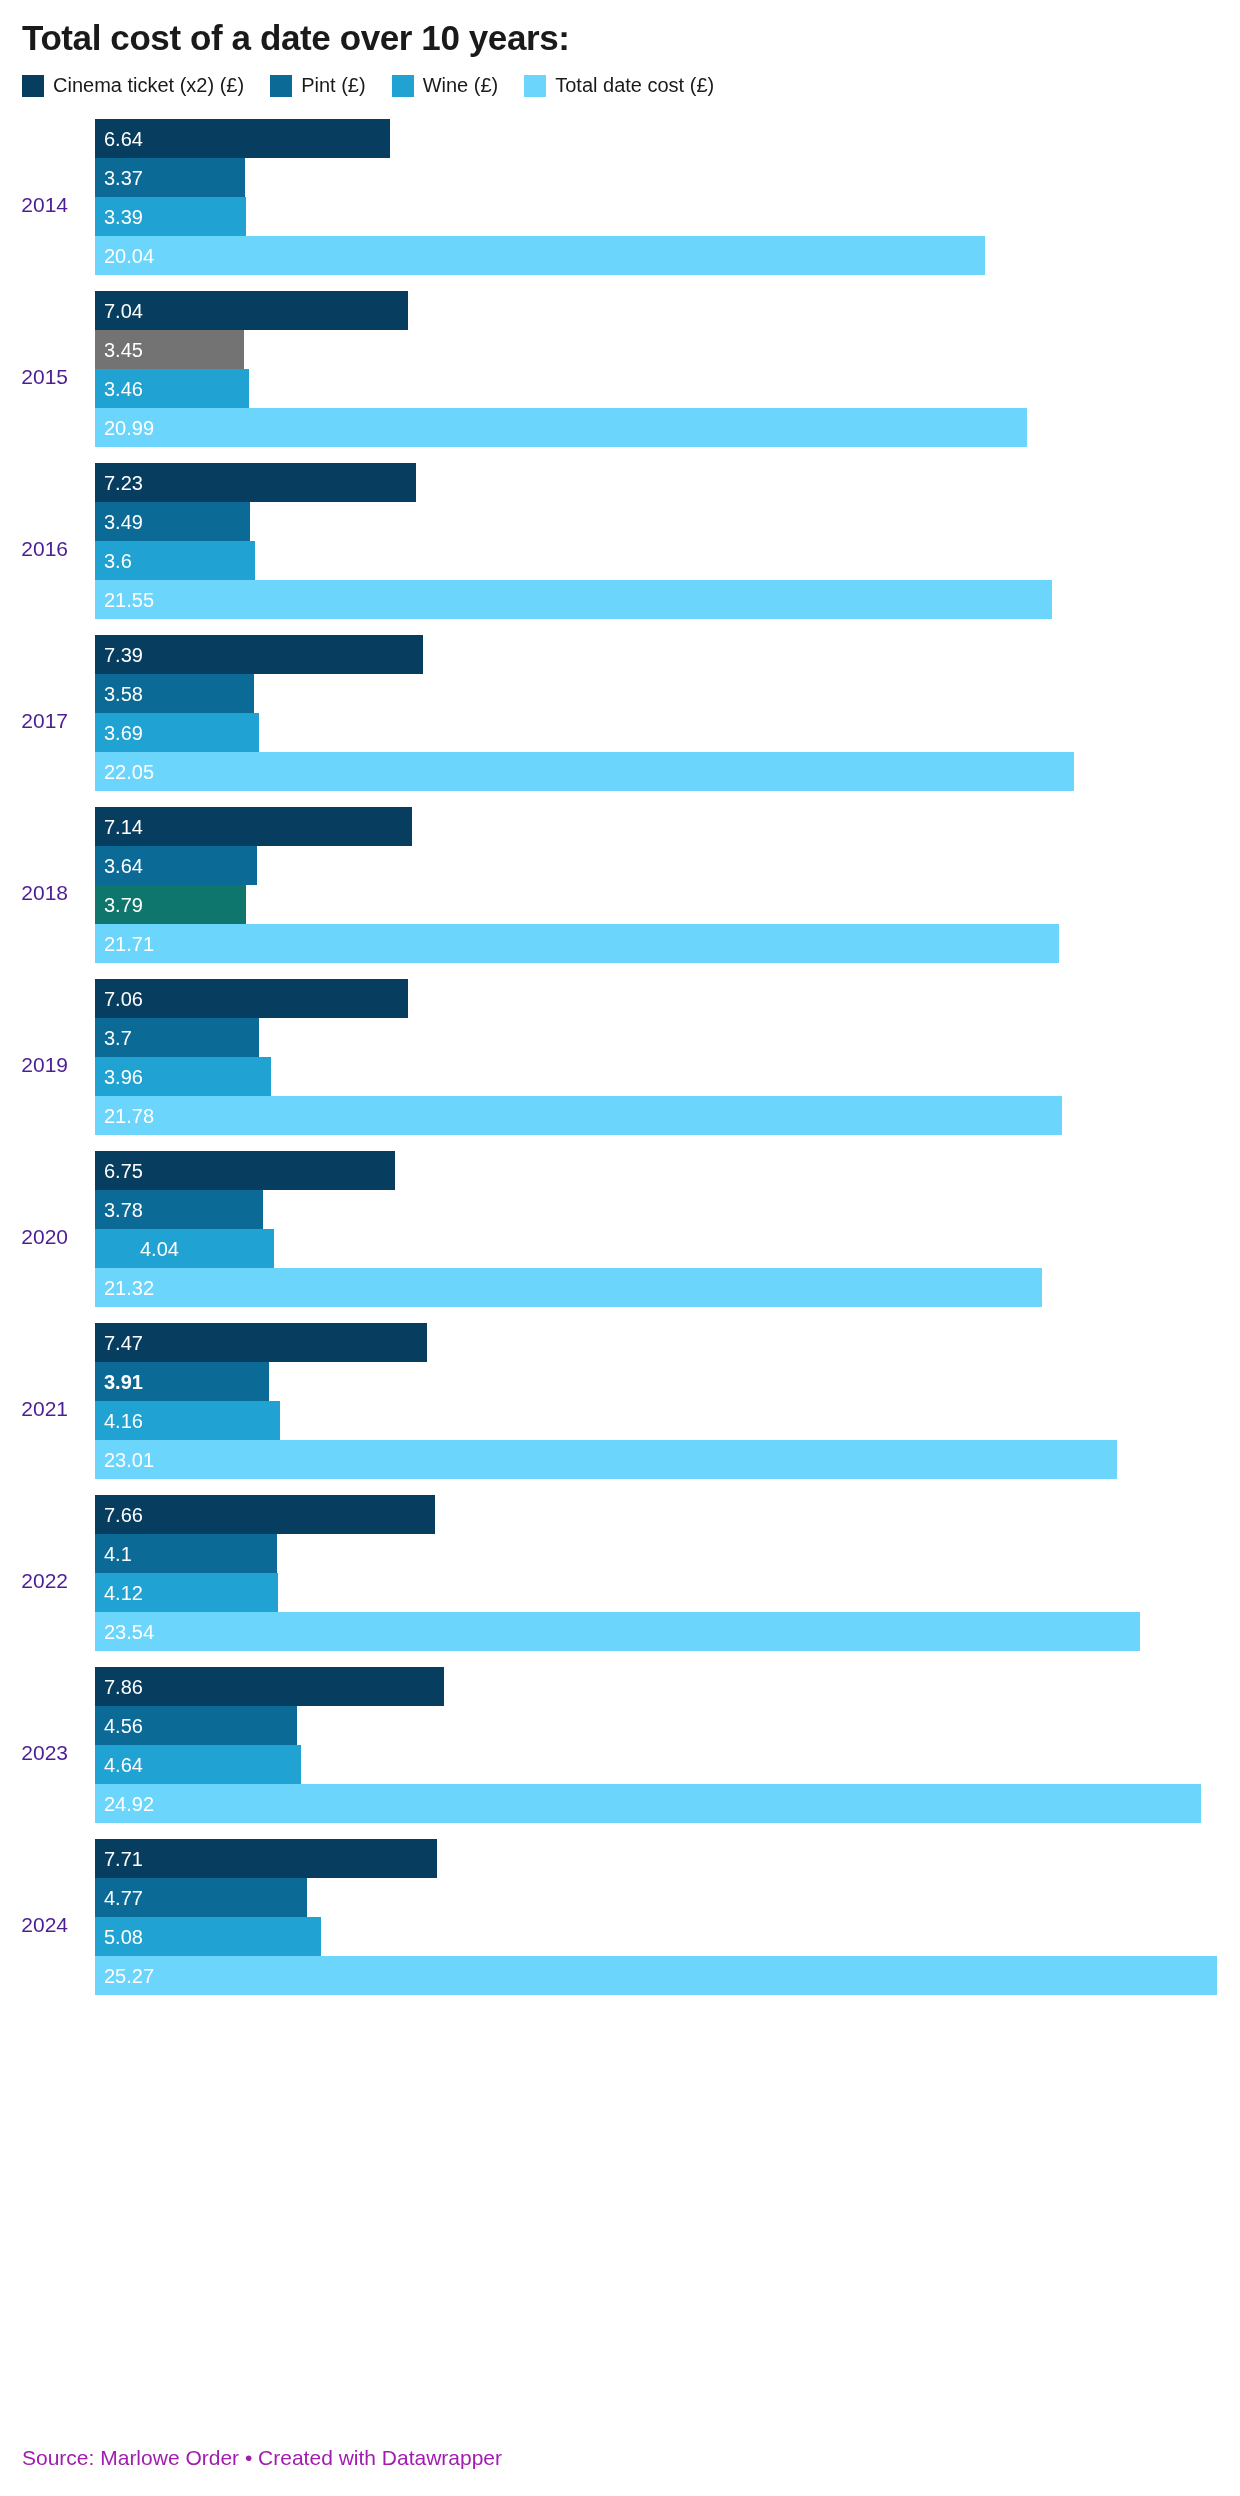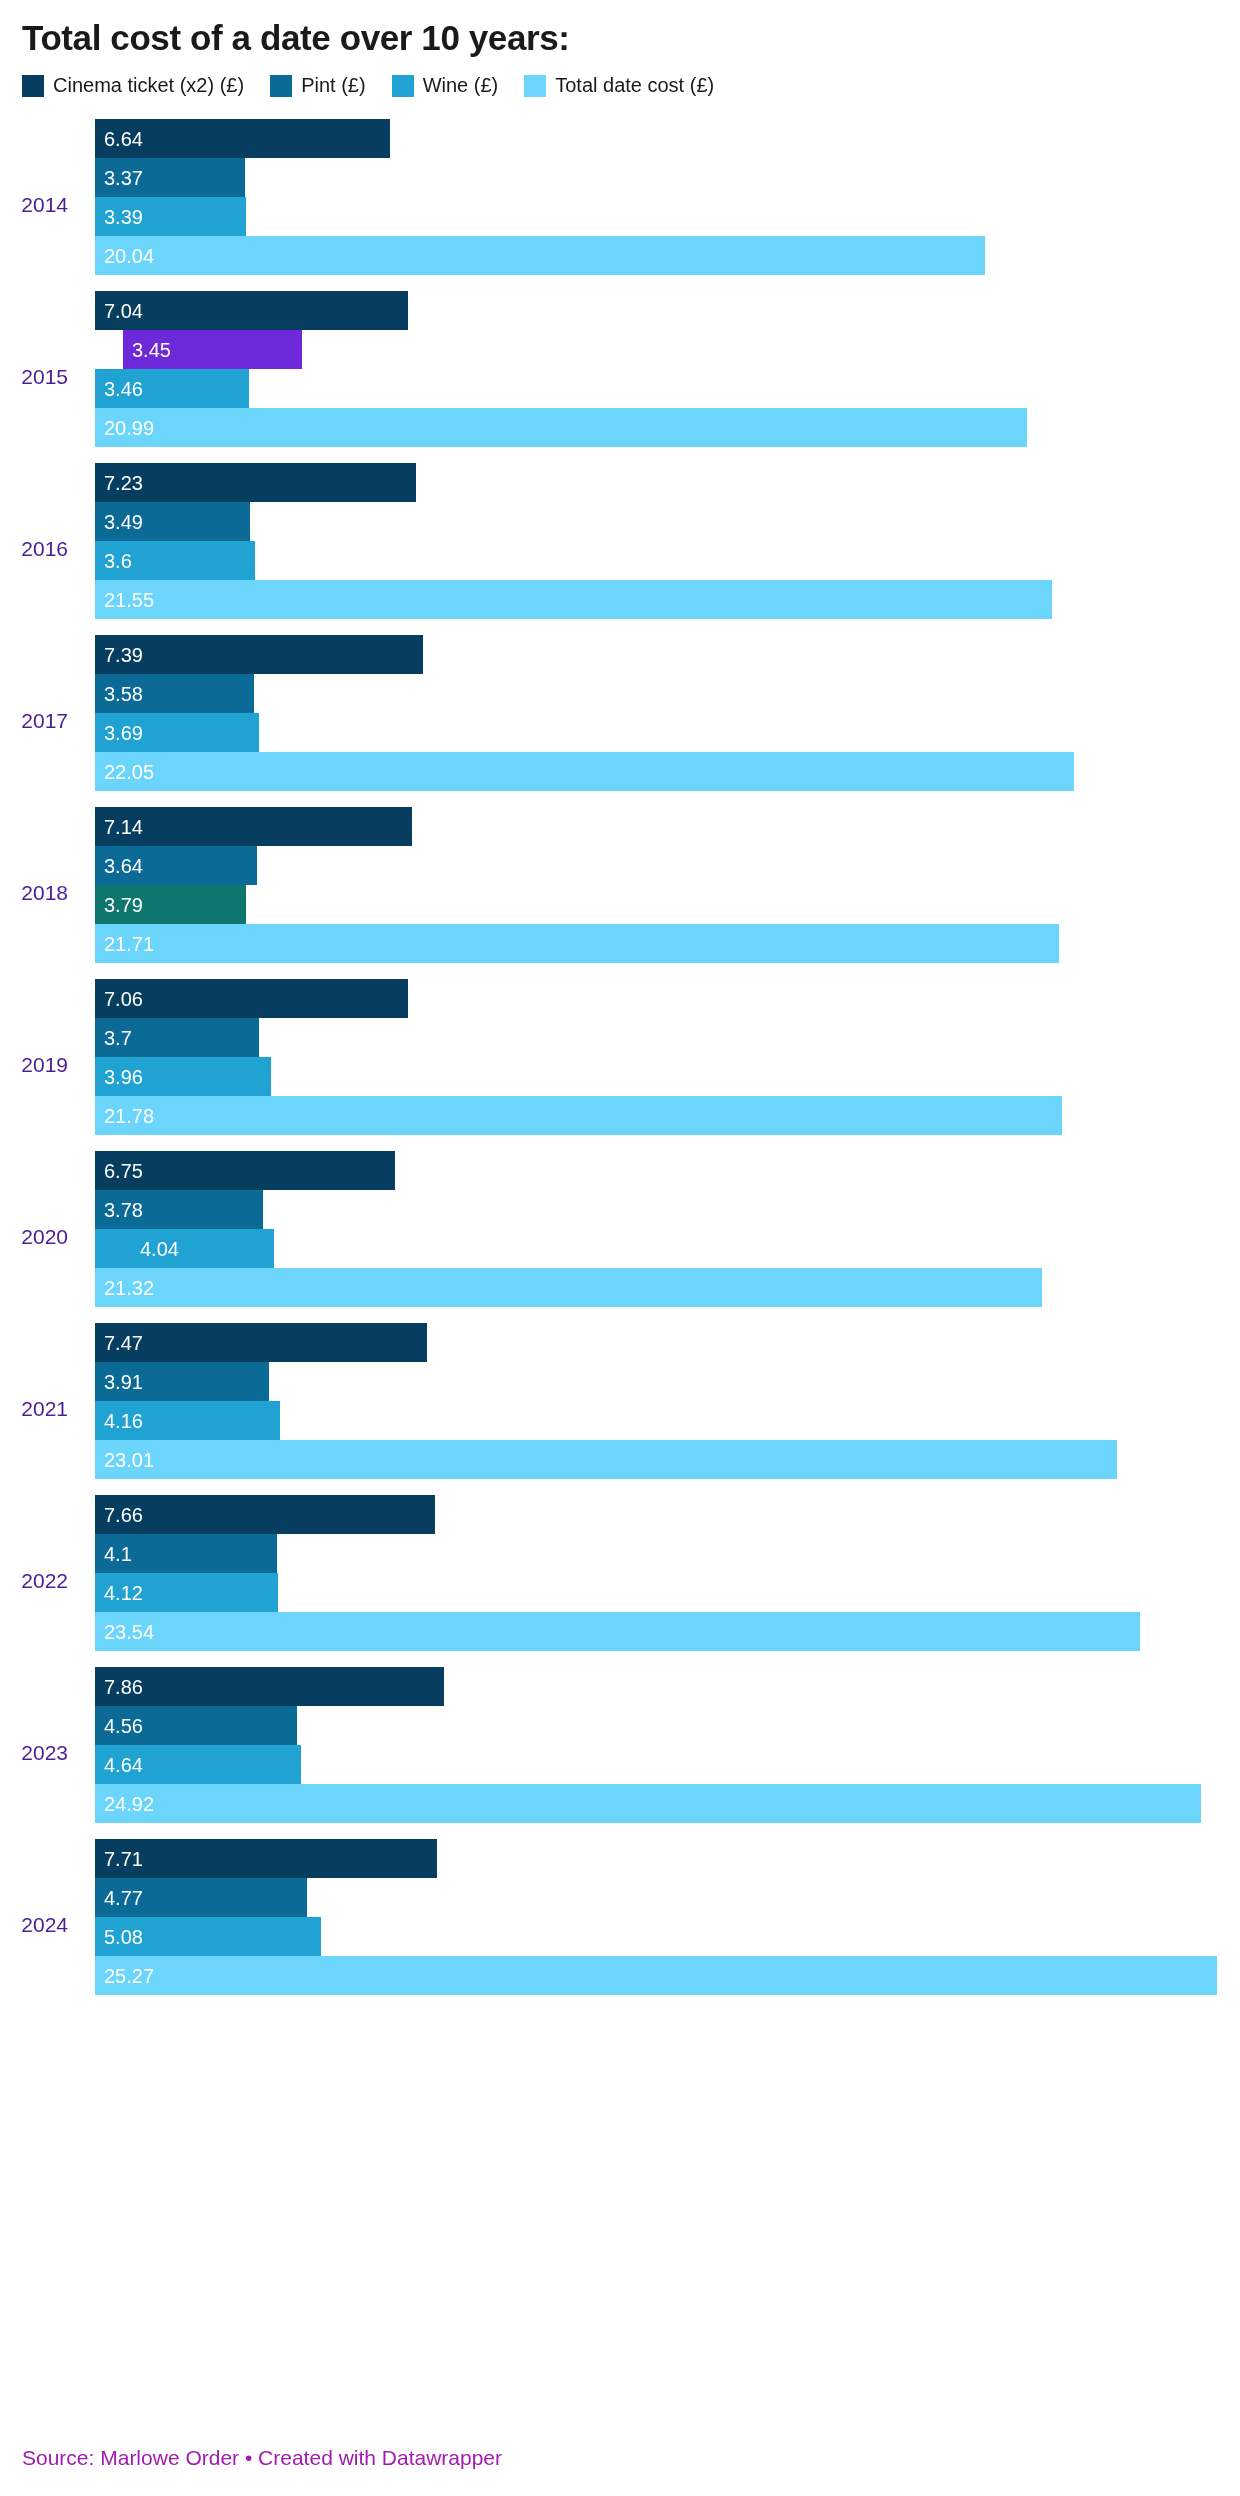--- a/index.html
+++ b/index.html
@@ -149,21 +149,21 @@
             <span class="bar-value">20.04</span>
           </div>
         </div>
       </div>
       <div class="group">
         <div class="group-label">2015</div>
         <div class="bars">
           <div class="bar" title="Cinema ticket (x2) (£) 2015" style="top: 0px; width: 312.576px; background: rgb(7, 62, 95);">
             <span class="bar-value">7.04</span>
           </div>
-          <div class="bar" title="Pint (£) 2015" style="top: 39px; width: 179px; background: #6d28d9; margin-left: 28px;">
+          <div class="bar" title="Pint (£) 2015" style="top: 39px; width: 149px; background: #737373;">
             <span class="bar-value">3.45</span>
           </div>
           <div class="bar" title="Wine (£) 2015" style="top: 78px; width: 153.624px; background: rgb(32, 162, 210);">
             <span class="bar-value">3.46</span>
           </div>
           <div class="bar" title="Total date cost (£) 2015" style="top: 117px; width: 931.956px; background: rgb(107, 213, 251);">
             <span class="bar-value">20.99</span>
           </div>
         </div>
       </div>
@@ -251,21 +251,21 @@
             <span class="bar-value">21.32</span>
           </div>
         </div>
       </div>
       <div class="group">
         <div class="group-label">2021</div>
         <div class="bars">
           <div class="bar" title="Cinema ticket (x2) (£) 2021" style="top: 0px; width: 331.668px; background: rgb(7, 62, 95);">
             <span class="bar-value">7.47</span>
           </div>
-          <div class="bar" title="Pint (£) 2021" style="top: 39px; width: 173.604px; background: rgb(11, 106, 150);">
+          <div class="bar" title="Pint (£) 2021" style="top: 39px; width: 173.604px; background: rgb(11, 106, 150); font-weight: bold;">
             <span class="bar-value">3.91</span>
           </div>
           <div class="bar" title="Wine (£) 2021" style="top: 78px; width: 184.704px; background: rgb(32, 162, 210);">
             <span class="bar-value">4.16</span>
           </div>
           <div class="bar" title="Total date cost (£) 2021" style="top: 117px; width: 1021.64px; background: rgb(107, 213, 251);">
             <span class="bar-value">23.01</span>
           </div>
         </div>
       </div>

